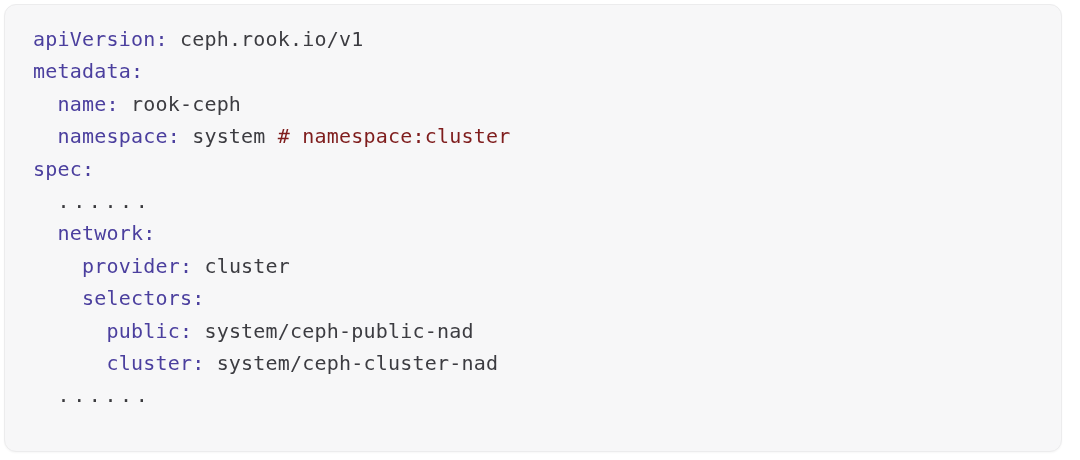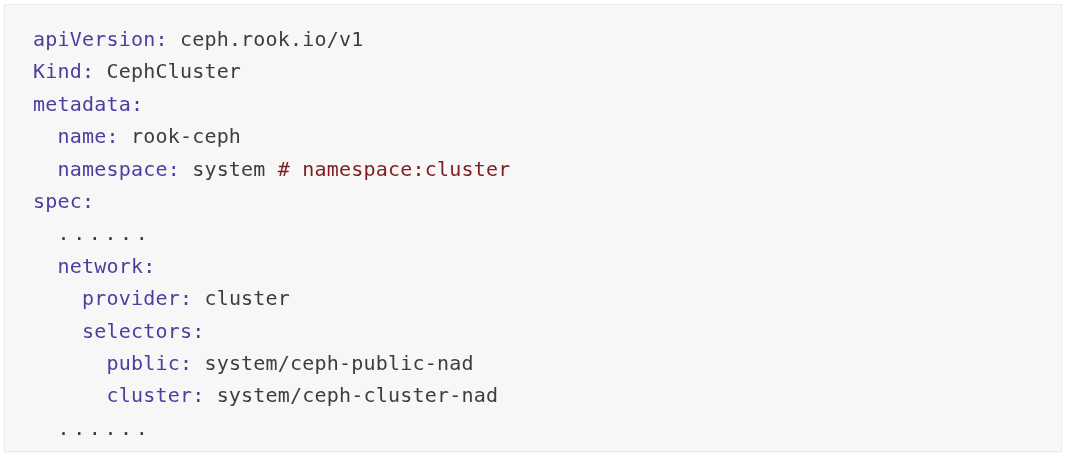--- a/index.html
+++ b/index.html
@@ -16,21 +16,21 @@
 
   .code-panel {
     position: absolute;
     left: 4px;
     top: 4px;
     width: 1058px;
     height: 448px;
     box-sizing: border-box;
     background: #f7f7f8;
     border: 1px solid #ececed;
-    border-radius: 0;
+    border-radius: 12px;
     box-shadow: 0 1px 2px rgba(0,0,0,0.035);
     overflow: hidden;
   }
 
   .code-body {
     padding: 18px 0 0 28px;
   }
 
   .code-line {
     height: 32.4px;
@@ -47,21 +47,20 @@
   .tok-val      { color: #3c3c41; }
   .tok-comment  { color: #7f1d1d; }
   .tok-dots     { color: #3a3a3e; letter-spacing: 3.6px; }
 </style>
 </head>
 <body>
 
 <div class="code-panel">
   <div class="code-body" id="code-body">
       <div class="code-line"><span class="tok-key">apiVersion</span><span class="tok-punct">:</span><span class="tok-val"> ceph.rook.io/v1</span></div>
-      <div class="code-line"><span class="tok-key">Kind</span><span class="tok-punct">:</span><span class="tok-val"> CephCluster</span></div>
       <div class="code-line"><span class="tok-key">metadata</span><span class="tok-punct">:</span></div>
       <div class="code-line"><span>  </span><span class="tok-key">name</span><span class="tok-punct">:</span><span class="tok-val"> rook-ceph</span></div>
       <div class="code-line"><span>  </span><span class="tok-key">namespace</span><span class="tok-punct">:</span><span class="tok-val"> system </span><span class="tok-comment"># namespace:cluster</span></div>
       <div class="code-line"><span class="tok-key">spec</span><span class="tok-punct">:</span></div>
       <div class="code-line"><span>  </span><span class="tok-dots">......</span></div>
       <div class="code-line"><span>  </span><span class="tok-key">network</span><span class="tok-punct">:</span></div>
       <div class="code-line"><span>    </span><span class="tok-key">provider</span><span class="tok-punct">:</span><span class="tok-val"> cluster</span></div>
       <div class="code-line"><span>    </span><span class="tok-key">selectors</span><span class="tok-punct">:</span></div>
       <div class="code-line"><span>      </span><span class="tok-key">public</span><span class="tok-punct">:</span><span class="tok-val"> system/ceph-public-nad</span></div>
       <div class="code-line"><span>      </span><span class="tok-key">cluster</span><span class="tok-punct">:</span><span class="tok-val"> system/ceph-cluster-nad</span></div>

